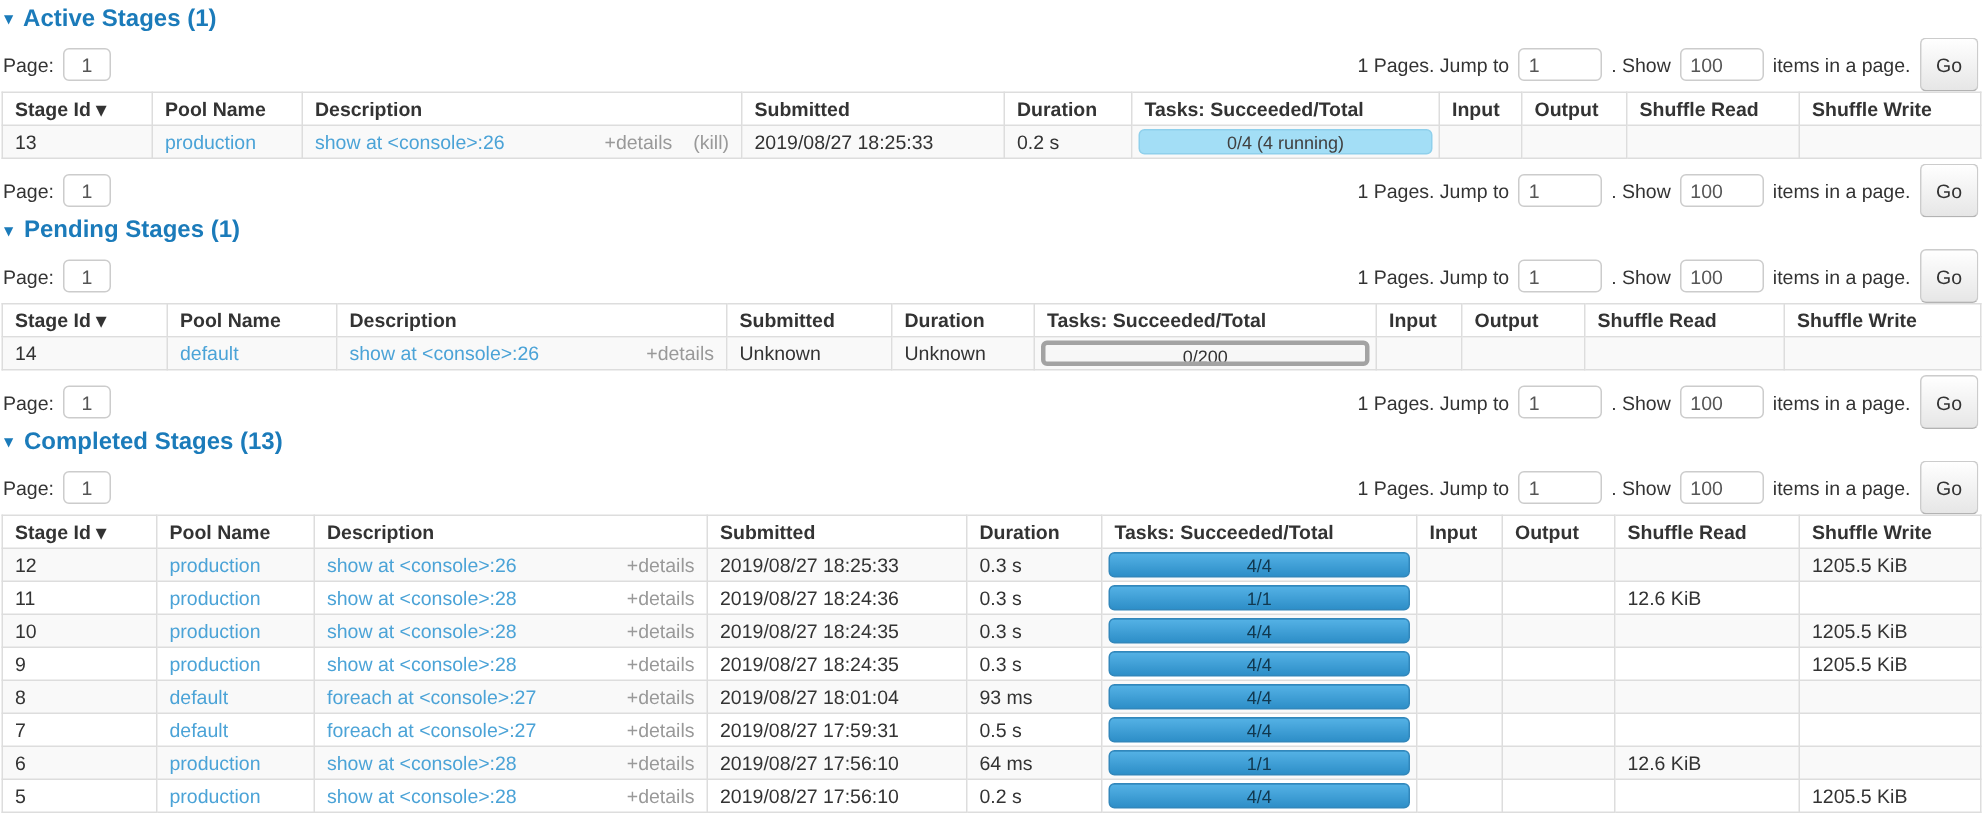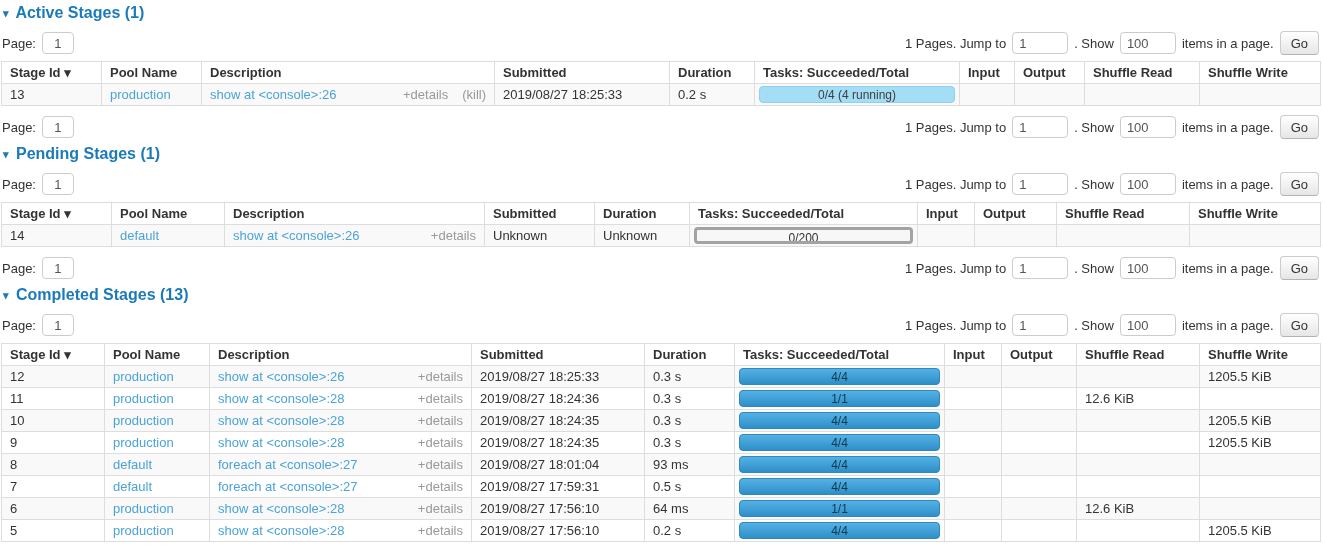--- a/index.html
+++ b/index.html
@@ -38,21 +38,21 @@
     border-radius: 4px;
     font-family: "Liberation Sans", sans-serif;
     font-size: 13px;
     color: #555;
     padding: 1px 6px;
     outline: none;
   }
   .page-num { width: 32px; text-align: center; color: #aaa; }
   .jump-inp, .show-inp { width: 56px; }
   .go-btn {
-    height: 24px;
+    height: 36px;
     padding: 2px 10px;
     background: linear-gradient(#ffffff, #e6e6e6);
     border: 1px solid #ccc;
     border-bottom-color: #b3b3b3;
     border-radius: 4px;
     font-family: "Liberation Sans", sans-serif;
     font-size: 13px;
     color: #333;
     cursor: pointer;
   }

